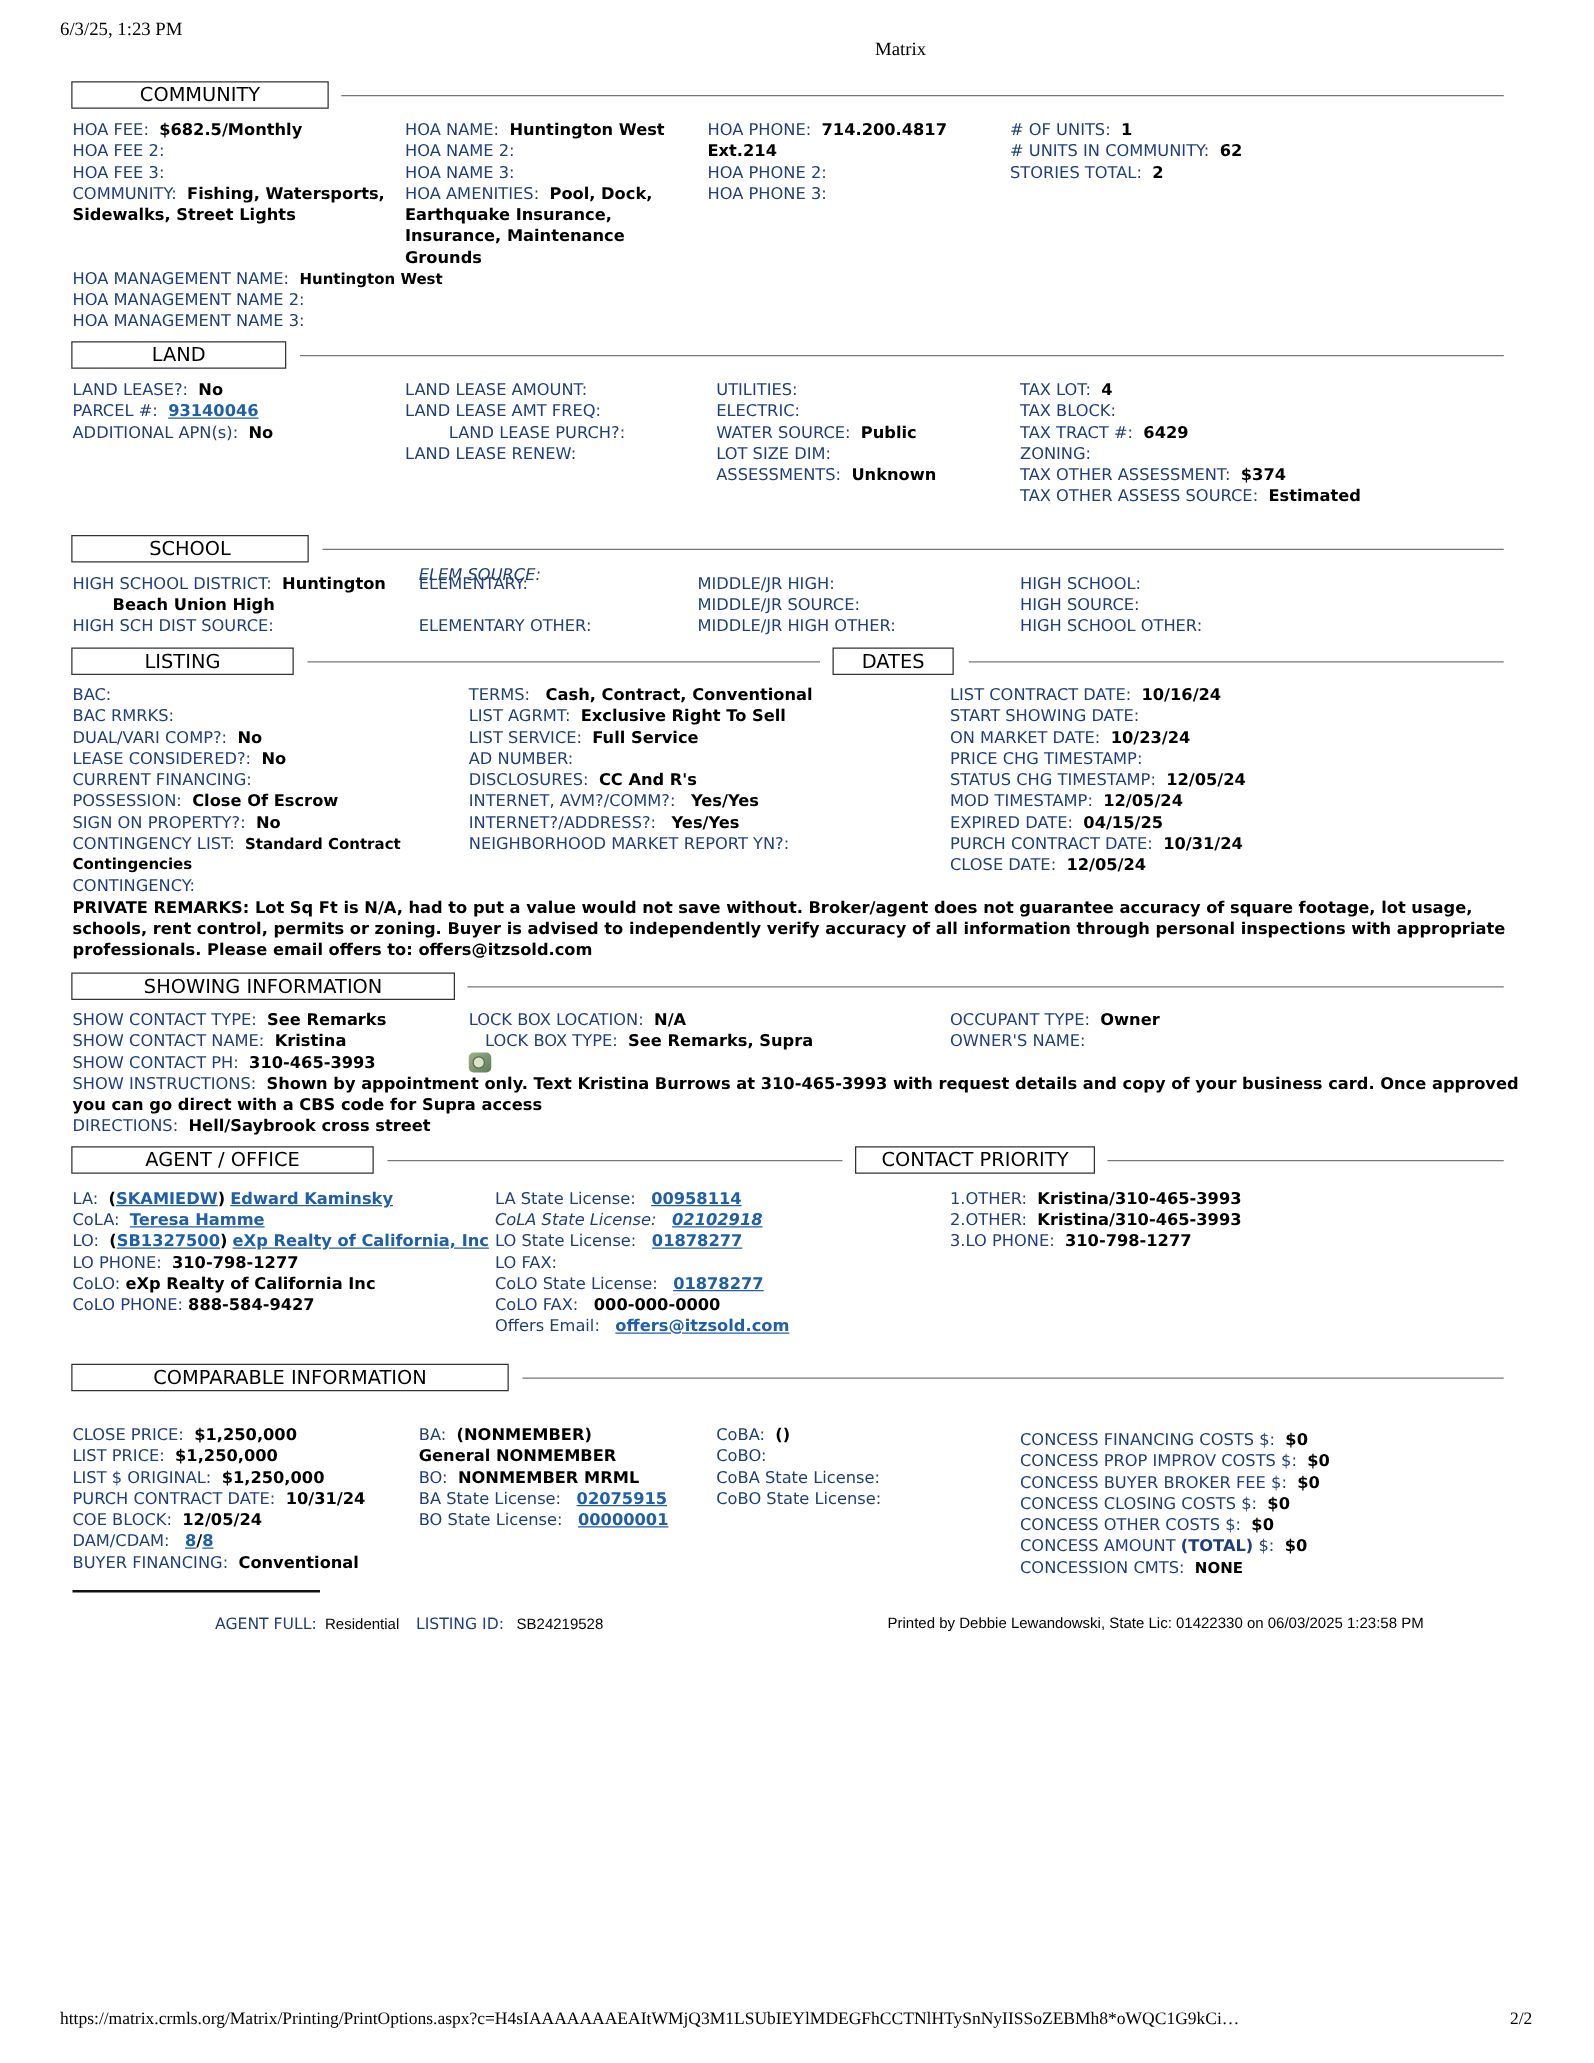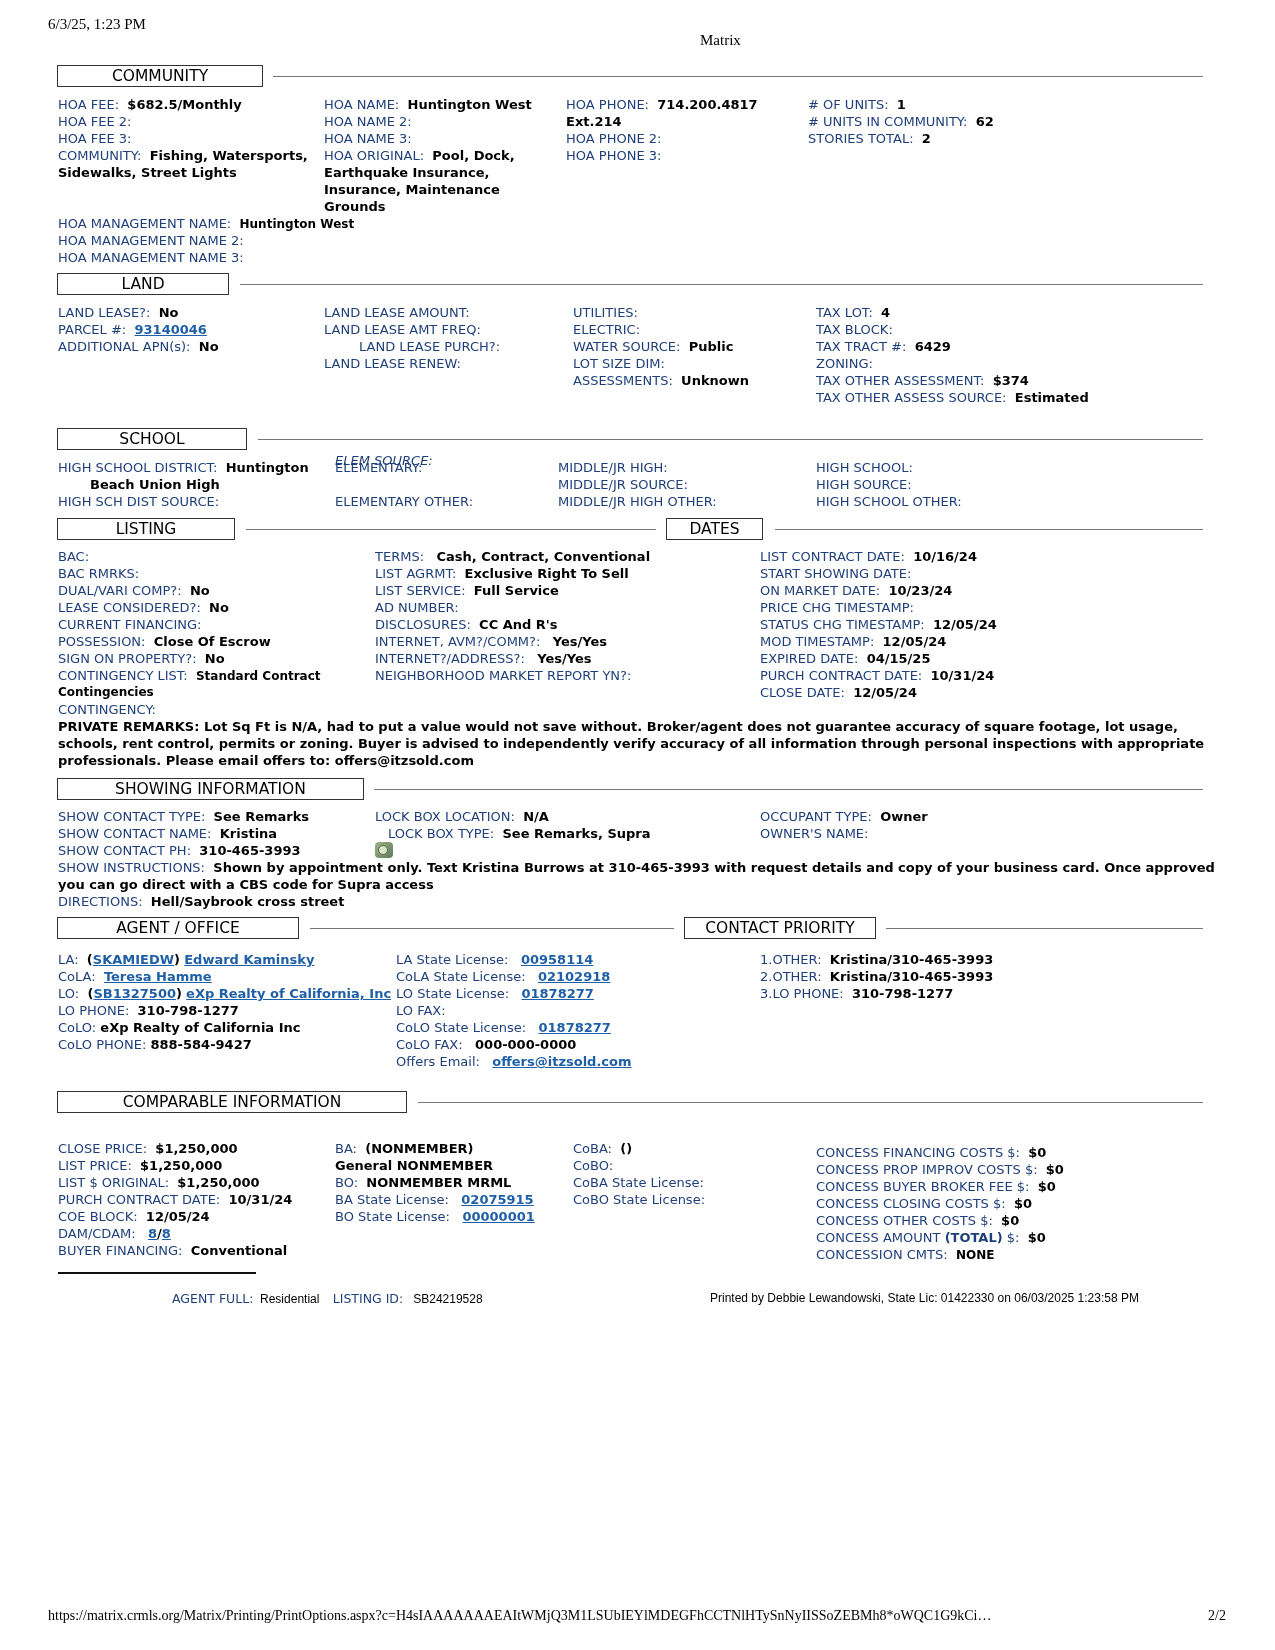--- a/index.html
+++ b/index.html
@@ -34,21 +34,21 @@
 
 <div class="row" style="left:58px;top:96px;"><span class="lbl">HOA FEE:</span>&nbsp; <span class="val">$682.5/Monthly</span></div>
 <div class="row" style="left:58px;top:113px;"><span class="lbl">HOA FEE 2:</span></div>
 <div class="row" style="left:58px;top:130px;"><span class="lbl">HOA FEE 3:</span></div>
 <div class="row" style="left:58px;top:147px;"><span class="lbl">COMMUNITY:</span>&nbsp; <span class="val">Fishing, Watersports,</span></div>
 <div class="row" style="left:58px;top:164px;"><span class="val">Sidewalks, Street Lights</span></div>
 
 <div class="row" style="left:324px;top:96px;"><span class="lbl">HOA NAME:</span>&nbsp; <span class="val">Huntington West</span></div>
 <div class="row" style="left:324px;top:113px;"><span class="lbl">HOA NAME 2:</span></div>
 <div class="row" style="left:324px;top:130px;"><span class="lbl">HOA NAME 3:</span></div>
-<div class="row" style="left:324px;top:147px;"><span class="lbl">HOA ORIGINAL:</span>&nbsp; <span class="val">Pool, Dock,</span></div>
+<div class="row" style="left:324px;top:147px;"><span class="lbl">HOA AMENITIES:</span>&nbsp; <span class="val">Pool, Dock,</span></div>
 <div class="row" style="left:324px;top:164px;"><span class="val">Earthquake Insurance,</span></div>
 <div class="row" style="left:324px;top:181px;"><span class="val">Insurance, Maintenance</span></div>
 <div class="row" style="left:324px;top:198px;"><span class="val">Grounds</span></div>
 
 <div class="row" style="left:566px;top:96px;"><span class="lbl">HOA PHONE:</span>&nbsp; <span class="val">714.200.4817</span></div>
 <div class="row" style="left:566px;top:113px;"><span class="val">Ext.214</span></div>
 <div class="row" style="left:566px;top:130px;"><span class="lbl">HOA PHONE 2:</span></div>
 <div class="row" style="left:566px;top:147px;"><span class="lbl">HOA PHONE 3:</span></div>
 
 <div class="row" style="left:808px;top:96px;"><span class="lbl"># OF UNITS:</span>&nbsp; <span class="val">1</span></div>
@@ -163,21 +163,21 @@
 <div class="sec-line" style="left:886px;top:928px;width:317px;"></div>
 
 <div class="row" style="left:58px;top:951px;"><span class="lbl">LA:</span>&nbsp; <span class="val">(</span><span class="val lnk">SKAMIEDW</span><span class="val">)</span> <span class="val lnk">Edward Kaminsky</span></div>
 <div class="row" style="left:58px;top:968px;"><span class="lbl">CoLA:</span>&nbsp; <span class="val lnk">Teresa Hamme</span></div>
 <div class="row" style="left:58px;top:985px;"><span class="lbl">LO:</span>&nbsp; <span class="val">(</span><span class="val lnk">SB1327500</span><span class="val">)</span> <span class="val lnk">eXp Realty of California, Inc</span></div>
 <div class="row" style="left:58px;top:1002px;"><span class="lbl">LO PHONE:</span>&nbsp; <span class="val">310-798-1277</span></div>
 <div class="row" style="left:58px;top:1019px;"><span class="lbl">CoLO:</span> <span class="val">eXp Realty of California Inc</span></div>
 <div class="row" style="left:58px;top:1036px;"><span class="lbl">CoLO PHONE:</span> <span class="val">888-584-9427</span></div>
 
 <div class="row" style="left:396px;top:951px;"><span class="lbl">LA State License:</span>&nbsp;&nbsp; <span class="val lnk">00958114</span></div>
-<div class="row" style="left:396px;top:968px;"><span class="lbl">CoLA State License:</span>&nbsp;&nbsp; <span class="val lnk">02102918</span></div>
+<div class="row" style="left:396px;top:968px;font-style:italic;"><span class="lbl">CoLA State License:</span>&nbsp;&nbsp; <span class="val lnk">02102918</span></div>
 <div class="row" style="left:396px;top:985px;"><span class="lbl">LO State License:</span>&nbsp;&nbsp; <span class="val lnk">01878277</span></div>
 <div class="row" style="left:396px;top:1002px;"><span class="lbl">LO FAX:</span></div>
 <div class="row" style="left:396px;top:1019px;"><span class="lbl">CoLO State License:</span>&nbsp;&nbsp; <span class="val lnk">01878277</span></div>
 <div class="row" style="left:396px;top:1036px;"><span class="lbl">CoLO FAX:</span>&nbsp;&nbsp; <span class="val">000-000-0000</span></div>
 <div class="row" style="left:396px;top:1053px;"><span class="lbl">Offers Email:</span>&nbsp;&nbsp; <span class="val lnk">offers@itzsold.com</span></div>
 
 <div class="row" style="left:760px;top:951px;"><span class="lbl">1.OTHER:</span>&nbsp; <span class="val">Kristina/310-465-3993</span></div>
 <div class="row" style="left:760px;top:968px;"><span class="lbl">2.OTHER:</span>&nbsp; <span class="val">Kristina/310-465-3993</span></div>
 <div class="row" style="left:760px;top:985px;"><span class="lbl">3.LO PHONE:</span>&nbsp; <span class="val">310-798-1277</span></div>
 

